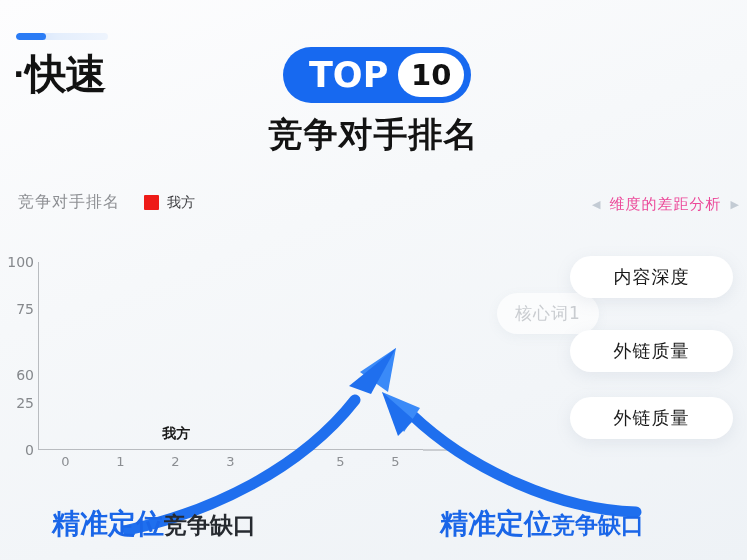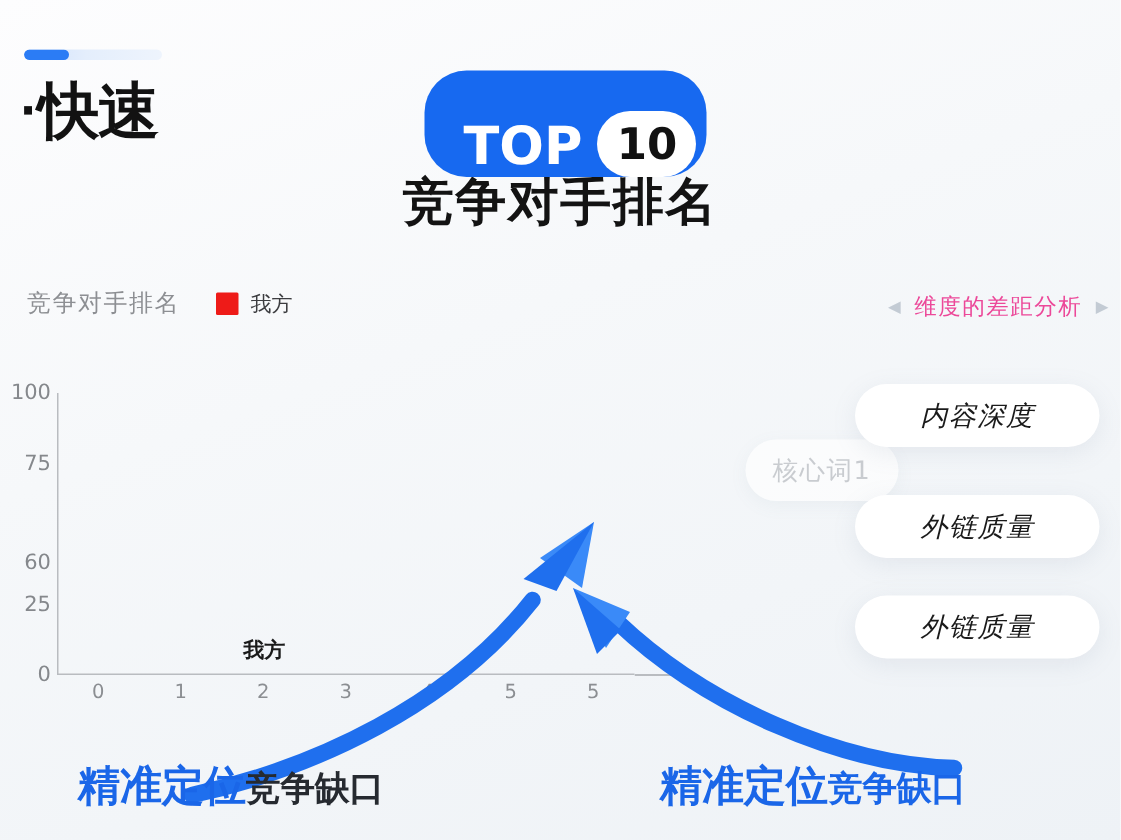--- a/index.html
+++ b/index.html
@@ -28,23 +28,23 @@
     position:absolute; left:12px; top:0; height:60px;
     display:flex; align-items:center;
     font-size:41px; font-weight:700; color:#121212; letter-spacing:-1px;
     white-space:nowrap; z-index:2;
   }
   #title-line .sep{ font-size:30px; margin:0 2px 0 1px; }
   #title-line .thin{ font-weight:700; }
 
   #top-badge{
     position:absolute; left:283px; top:3px;
-    height:71px; padding:0 7px 0 26px;
+    height:56px; padding:0 7px 0 26px;
     background:#1769f0; border-radius:28px;
-    display:flex; align-items:flex-end; gap:10px; z-index:3;
+    display:flex; align-items:center; gap:10px; z-index:3;
   }
   #top-badge .tword{
     font-size:35px; font-weight:800; color:#ffffff; letter-spacing:0px;
   }
   #top-badge .tnum{
     background:#fff; color:#111; border-radius:24px;
     min-width:66px; height:44px; padding:12px 8px;
     display:flex; align-items:center; justify-content:center;
     font-size:29px; font-weight:700;
   }
@@ -114,21 +114,20 @@
     box-shadow:0 3px 12px rgba(120,135,155,.07);
   }
 
   
   .dim-card{
     position:absolute; right:14px; width:163px; height:42px;
     background:#ffffff; border-radius:22px;
     display:flex; align-items:center; justify-content:center;
     font-size:18px; color:#1a1a1a; letter-spacing:1px;
     box-shadow:0 4px 16px rgba(120,140,165,.13);
-    font-style:italic;
   }
   #dim-0{ top:256px; }
   #dim-1{ top:330px; }
   #dim-2{ top:397px; }
 
   
   #arrows{ position:absolute; left:0; top:0; width:747px; height:560px; pointer-events:none; }
 
   
   .caption{

